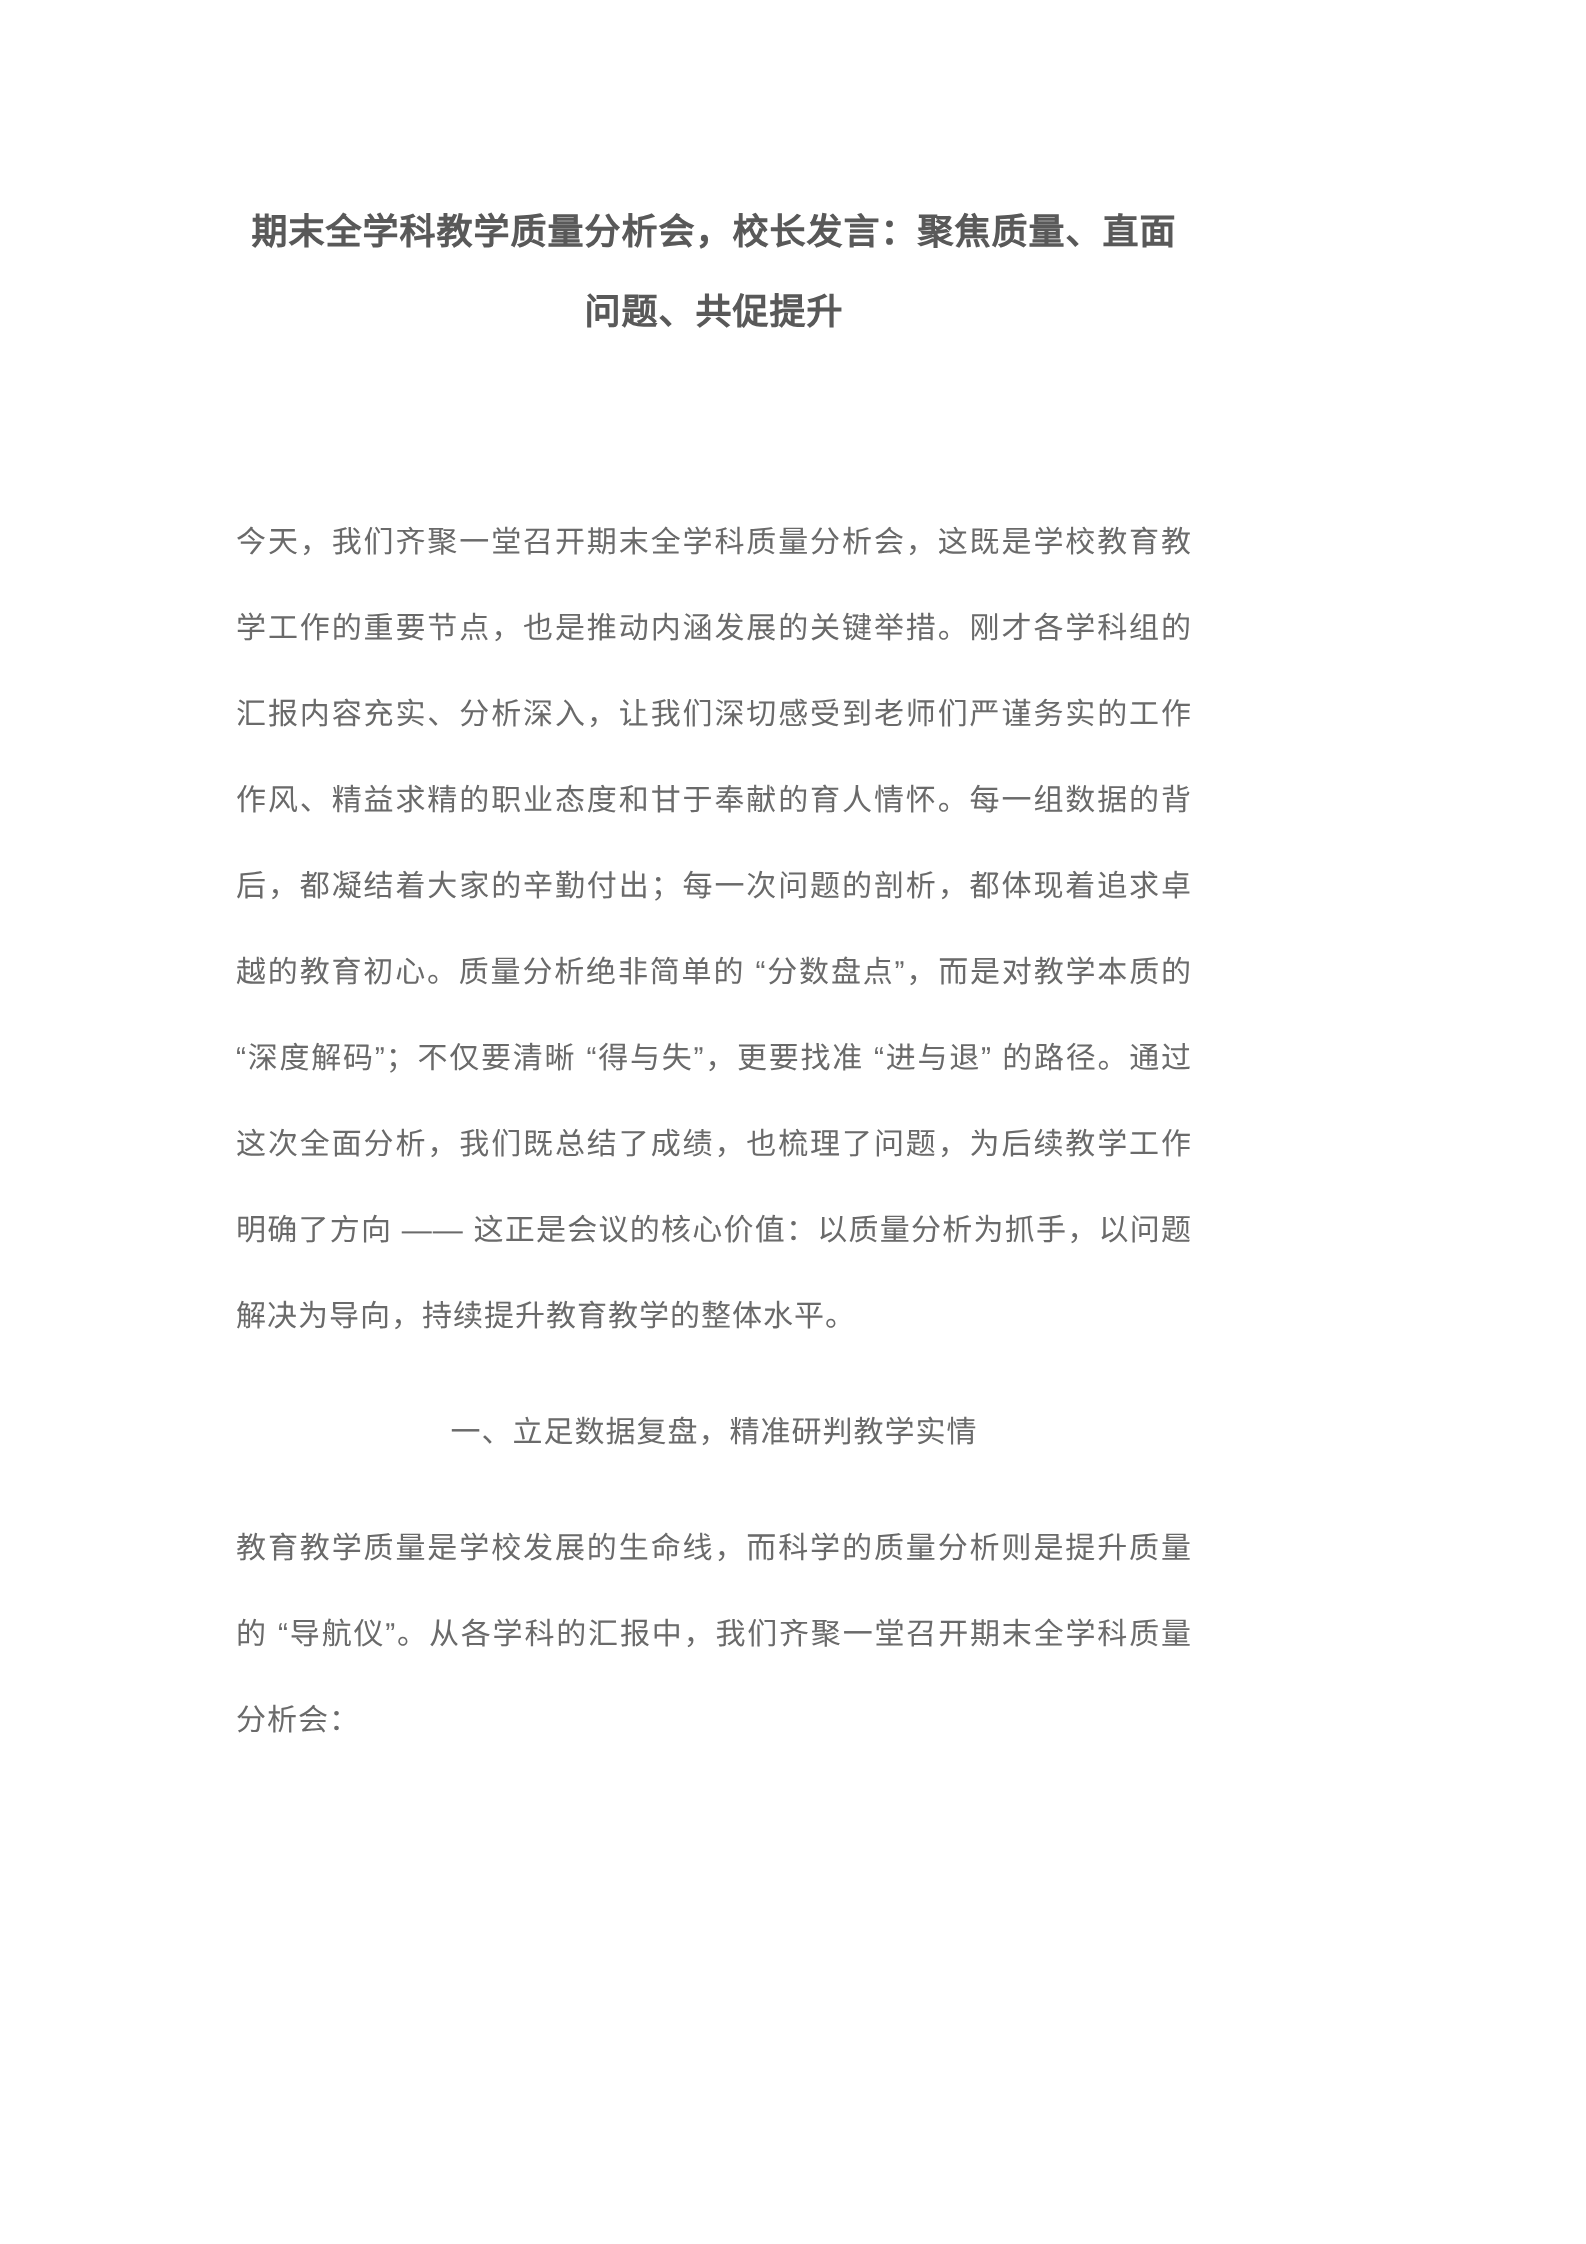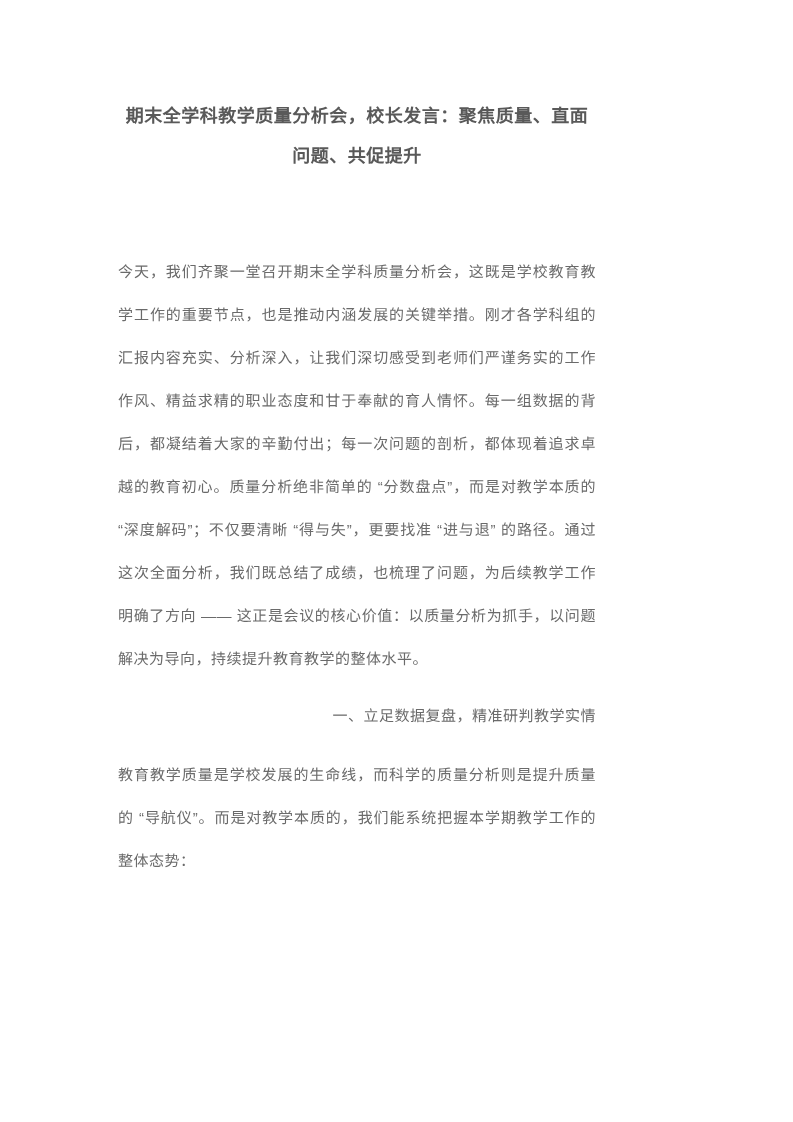--- a/index.html
+++ b/index.html
@@ -37,30 +37,29 @@
     letter-spacing: 0.5px;
     color: #6a6a6a;
     text-align: justify;
     text-justify: inter-character;
     word-break: break-all;
   }
   .doc-salutation {
     text-align: left;
   }
   .doc-heading {
-    text-align: right;
-    font-family: Liberation Serif, serif;
+    text-align: center;
   }
 </style>
 </head>
 <body>
 
 <div class="page">
   <h1 class="doc-title">期末全学科教学质量分析会，校长发言：聚焦质量、直面问题、共促提升</h1>
 
 
   <p class="doc-para">今天，我们齐聚一堂召开期末全学科质量分析会，这既是学校教育教学工作的重要节点，也是推动内涵发展的关键举措。刚才各学科组的汇报内容充实、分析深入，让我们深切感受到老师们严谨务实的工作作风、精益求精的职业态度和甘于奉献的育人情怀。每一组数据的背后，都凝结着大家的辛勤付出；每一次问题的剖析，都体现着追求卓越的教育初心。质量分析绝非简单的 “分数盘点”，而是对教学本质的 “深度解码”；不仅要清晰 “得与失”，更要找准 “进与退” 的路径。通过这次全面分析，我们既总结了成绩，也梳理了问题，为后续教学工作明确了方向 —— 这正是会议的核心价值：以质量分析为抓手，以问题解决为导向，持续提升教育教学的整体水平。</p>
 
   <p class="doc-para doc-heading">一、立足数据复盘，精准研判教学实情</p>
 
-  <p class="doc-para">教育教学质量是学校发展的生命线，而科学的质量分析则是提升质量的 “导航仪”。而是对教学本质的，我们能系统把握本学期教学工作的整体态势：</p>
+  <p class="doc-para">教育教学质量是学校发展的生命线，而科学的质量分析则是提升质量的 “导航仪”。从各学科的汇报中，我们齐聚一堂召开期末全学科质量分析会：</p>
 
 </div>
 
 </body></html>

